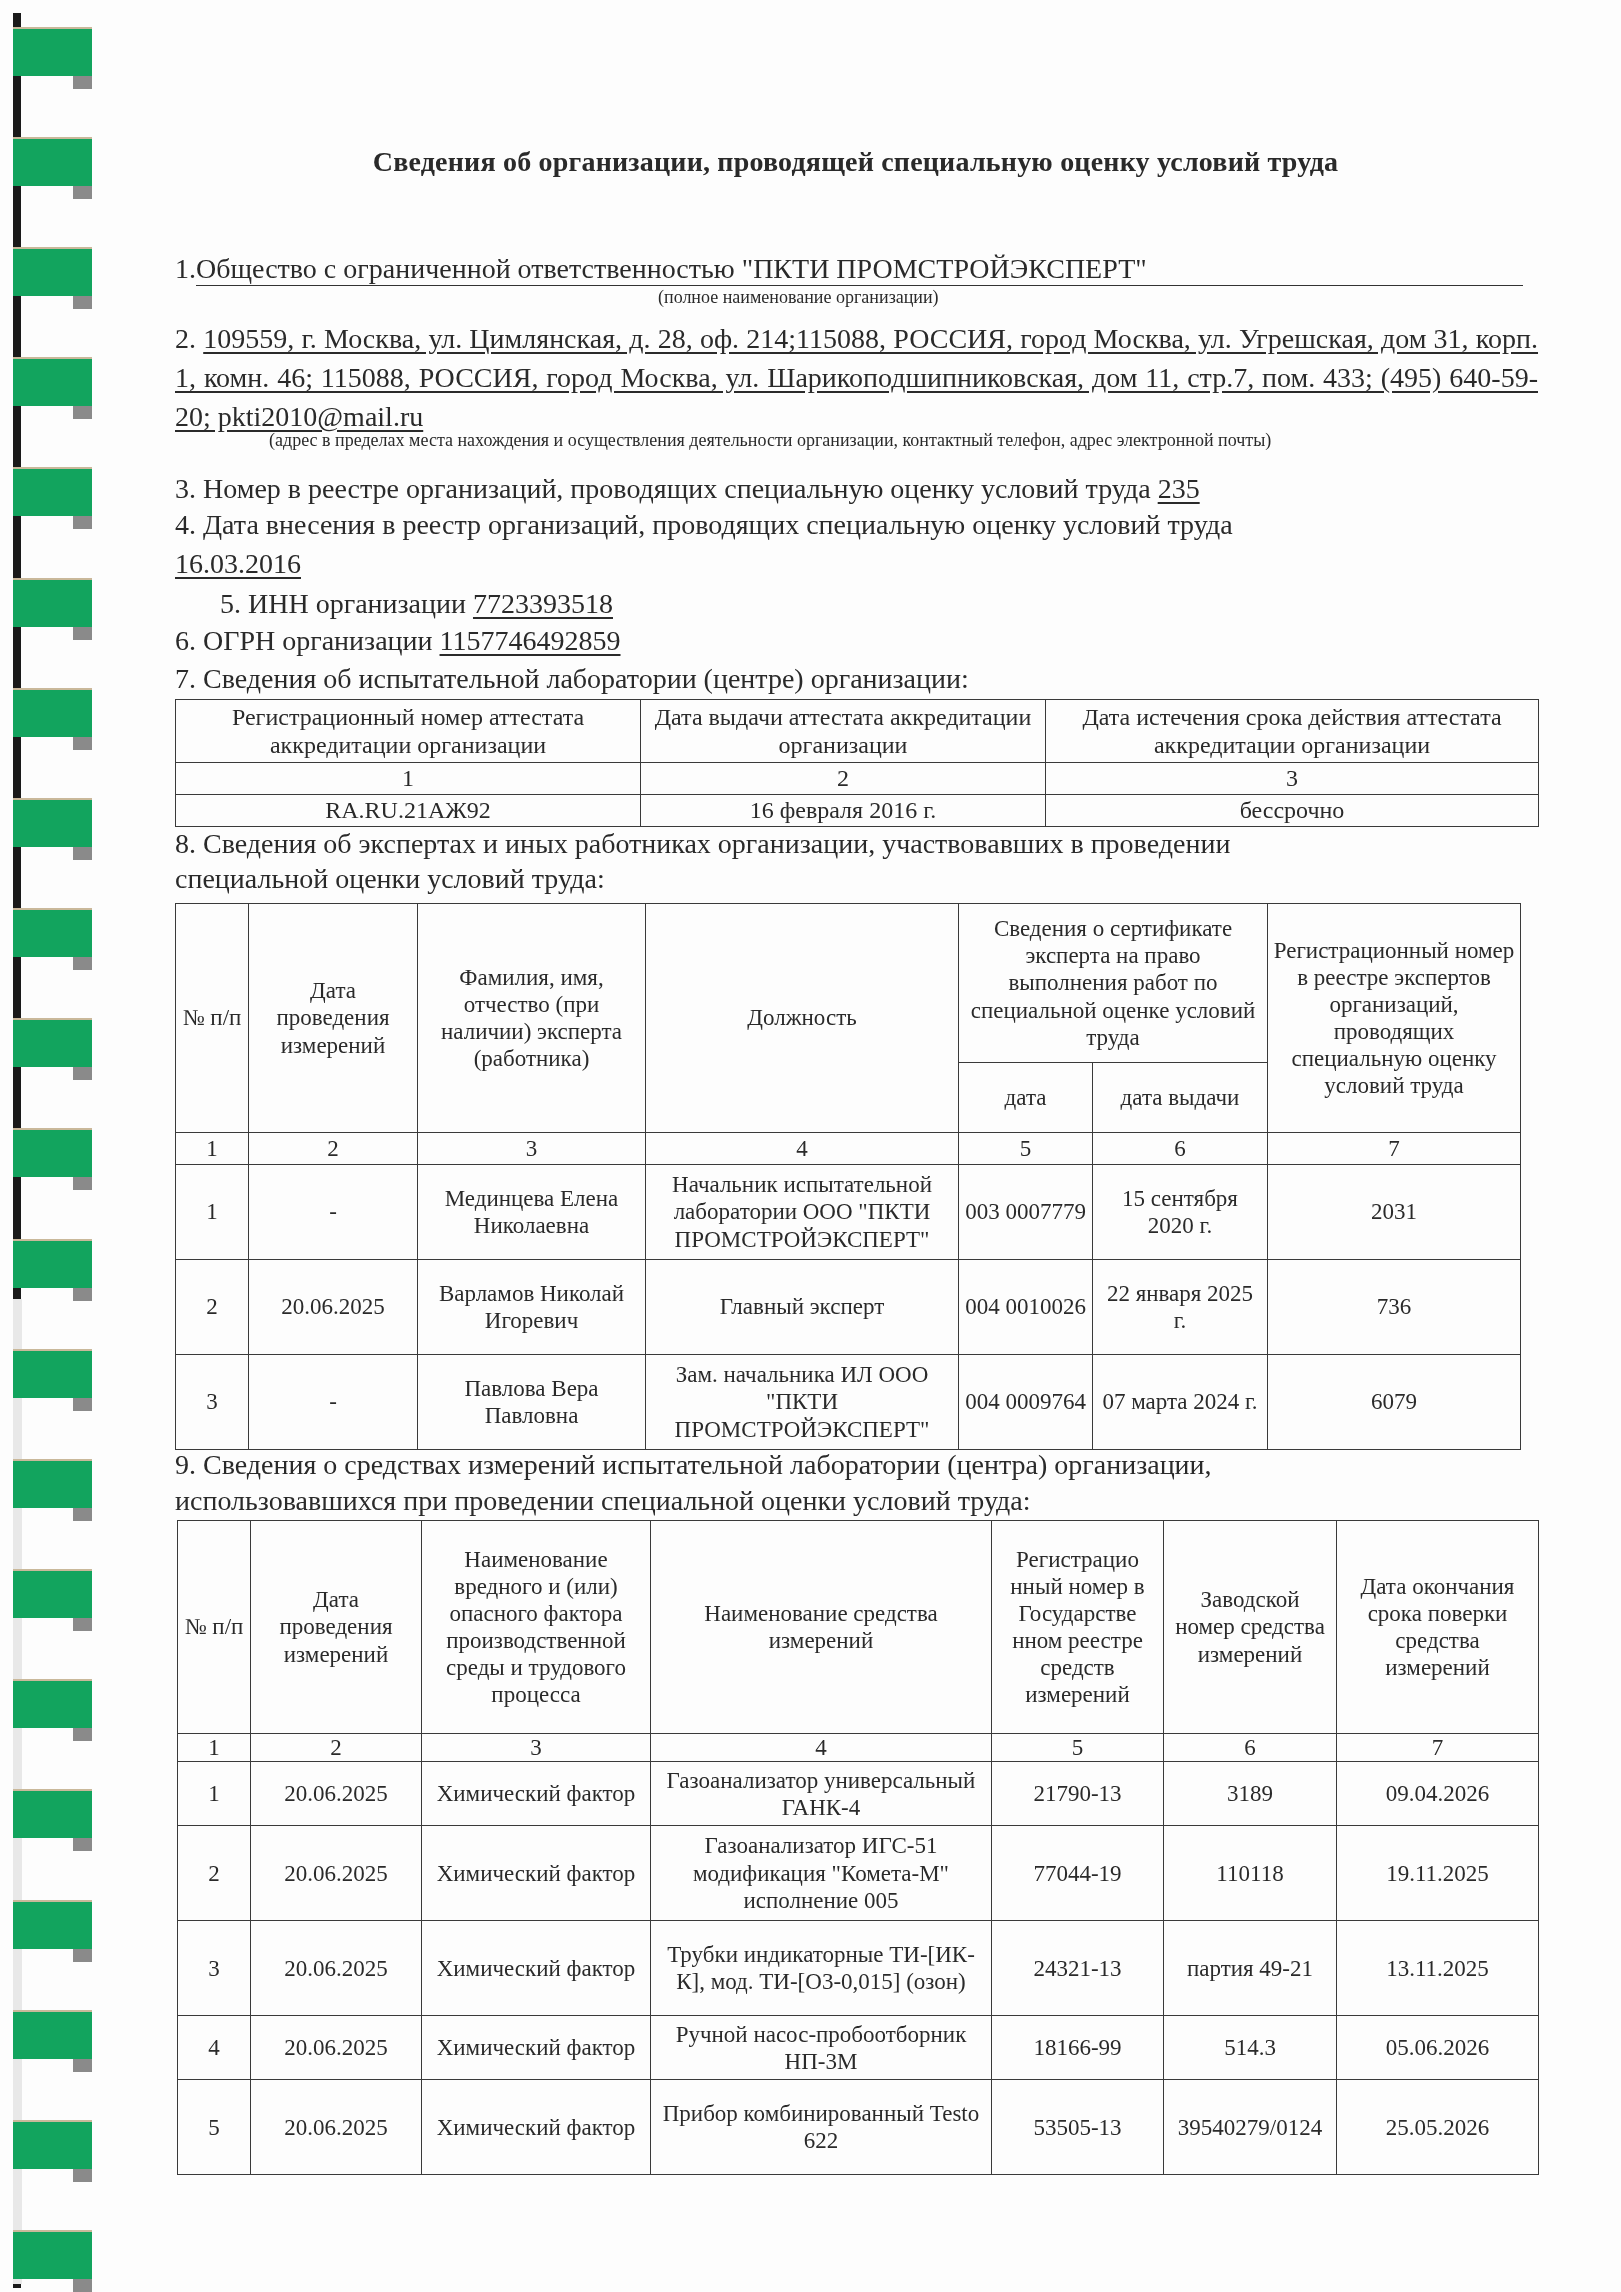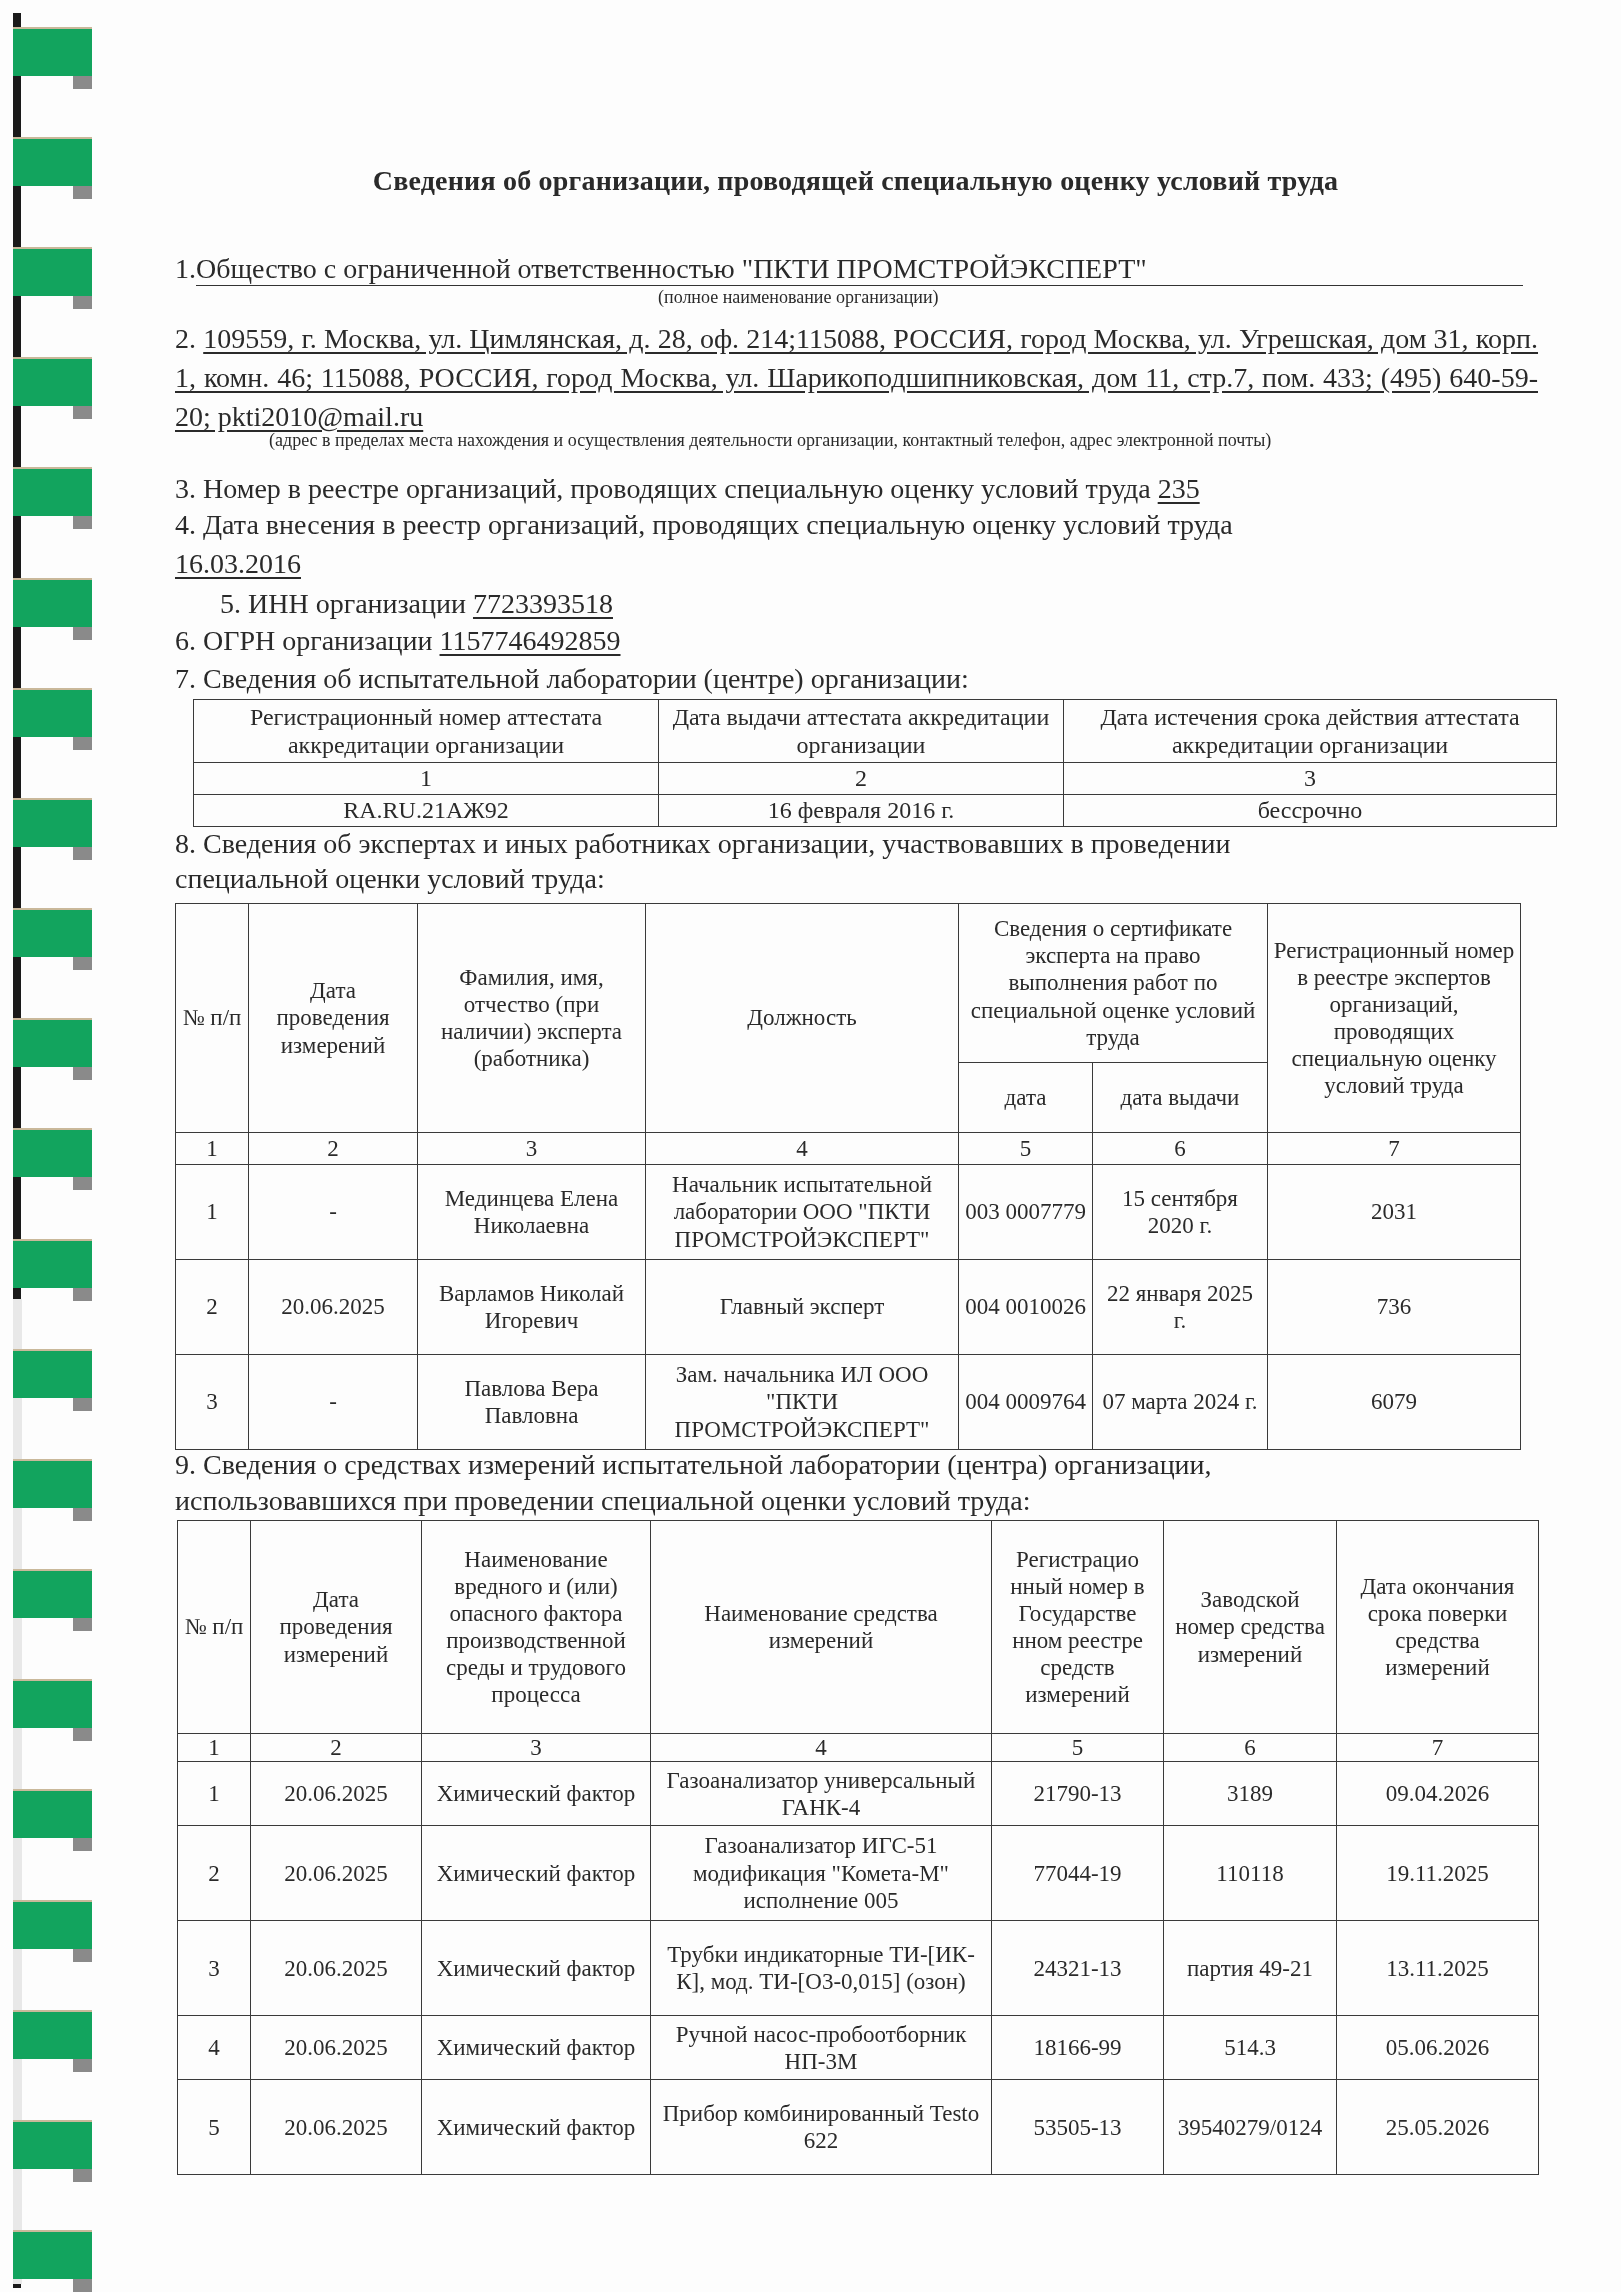--- a/index.html
+++ b/index.html
@@ -11,39 +11,39 @@
   }
   
   .binding { position:absolute; left:0; top:0; width:107px; height:2293px; }
   .spine { position:absolute; left:13.4px; top:13.4px; width:7.2px; height:2275px; background:#1a1a1a; }
   .spine-light { position:absolute; left:13.4px; top:1299px; width:9px; height:985px; background:#e8e8e8; }
   .tab { position:absolute; left:13.4px; width:79px; height:47px; background:#12a45e; border-top:2.7px solid #c9b89a; }
   .tab:after { content:""; position:absolute; right:0; bottom:-12.5px; width:19.7px; height:12.5px; background:#8a8a8a; }
 
   .page { position:absolute; left:0; top:0; width:1621px; height:2293px; }
   .title {
-    position:absolute; left:175px; width:1361px; top:165px; text-align:center;
+    position:absolute; left:175px; width:1361px; top:146px; text-align:center;
     font-size:28px; font-weight:bold; letter-spacing:0.2px;
   }
   .line { position:absolute; left:175px; font-size:28px; white-space:nowrap; line-height:32px; }
   .u { text-decoration:underline; text-underline-offset:3.6px; }
   .fill-line { display:inline-block; border-bottom:1.8px solid #333; }
   .caption { position:absolute; font-size:18px; white-space:nowrap; }
   .addr {
     position:absolute; left:175px; top:319px; width:1363px; font-size:28px; line-height:39px;
     text-align:justify; text-align-last:left;
   }
   .addr .ul { text-decoration:underline; text-underline-offset:3.6px; }
 
   table { position:absolute; border-collapse:collapse; table-layout:fixed; }
   td, th {
     border:1.8px solid #3a3a3a; text-align:center; vertical-align:middle;
     font-weight:normal; padding:0 5.4px; line-height:1.18;
   }
-  .t7 { left:175px; top:699px; width:1362px; font-size:24px;margin-left:18px; }
+  .t7 { left:175px; top:699px; width:1362px; font-size:24px; }
   .t8 { left:175px; top:903px; width:1346px; font-size:23px; }
   .t9 { left:177px; top:1520px; width:1361px; font-size:23px; }
 </style>
 </head>
 <body>
 
 <div class="binding">
   <div class="spine"></div>
   <div class="spine-light"></div>
   <div id="tabs">

